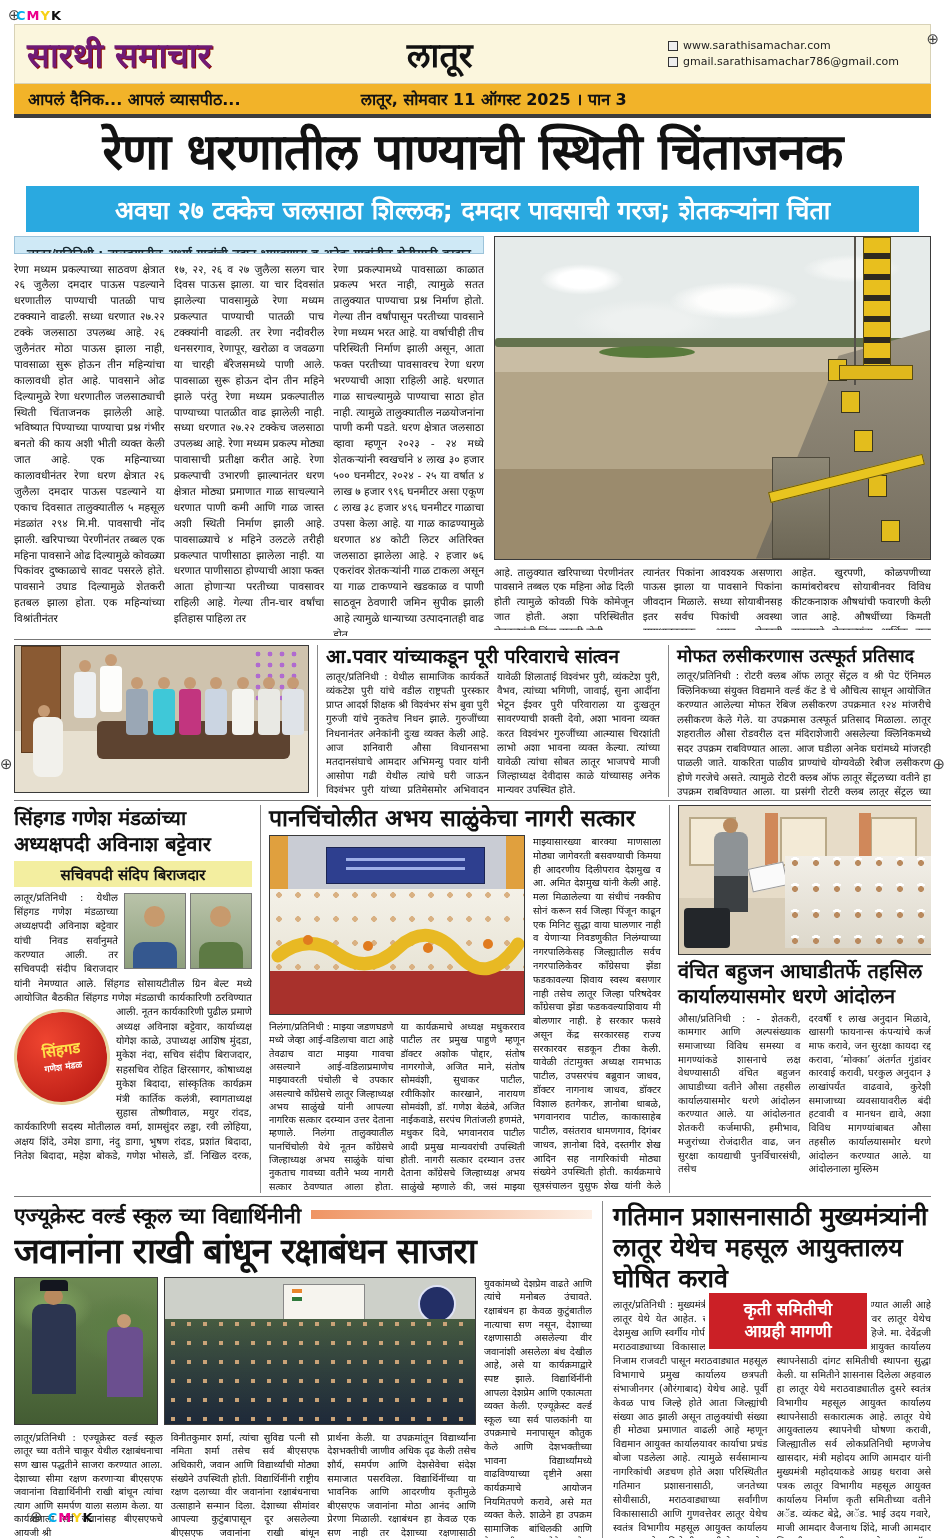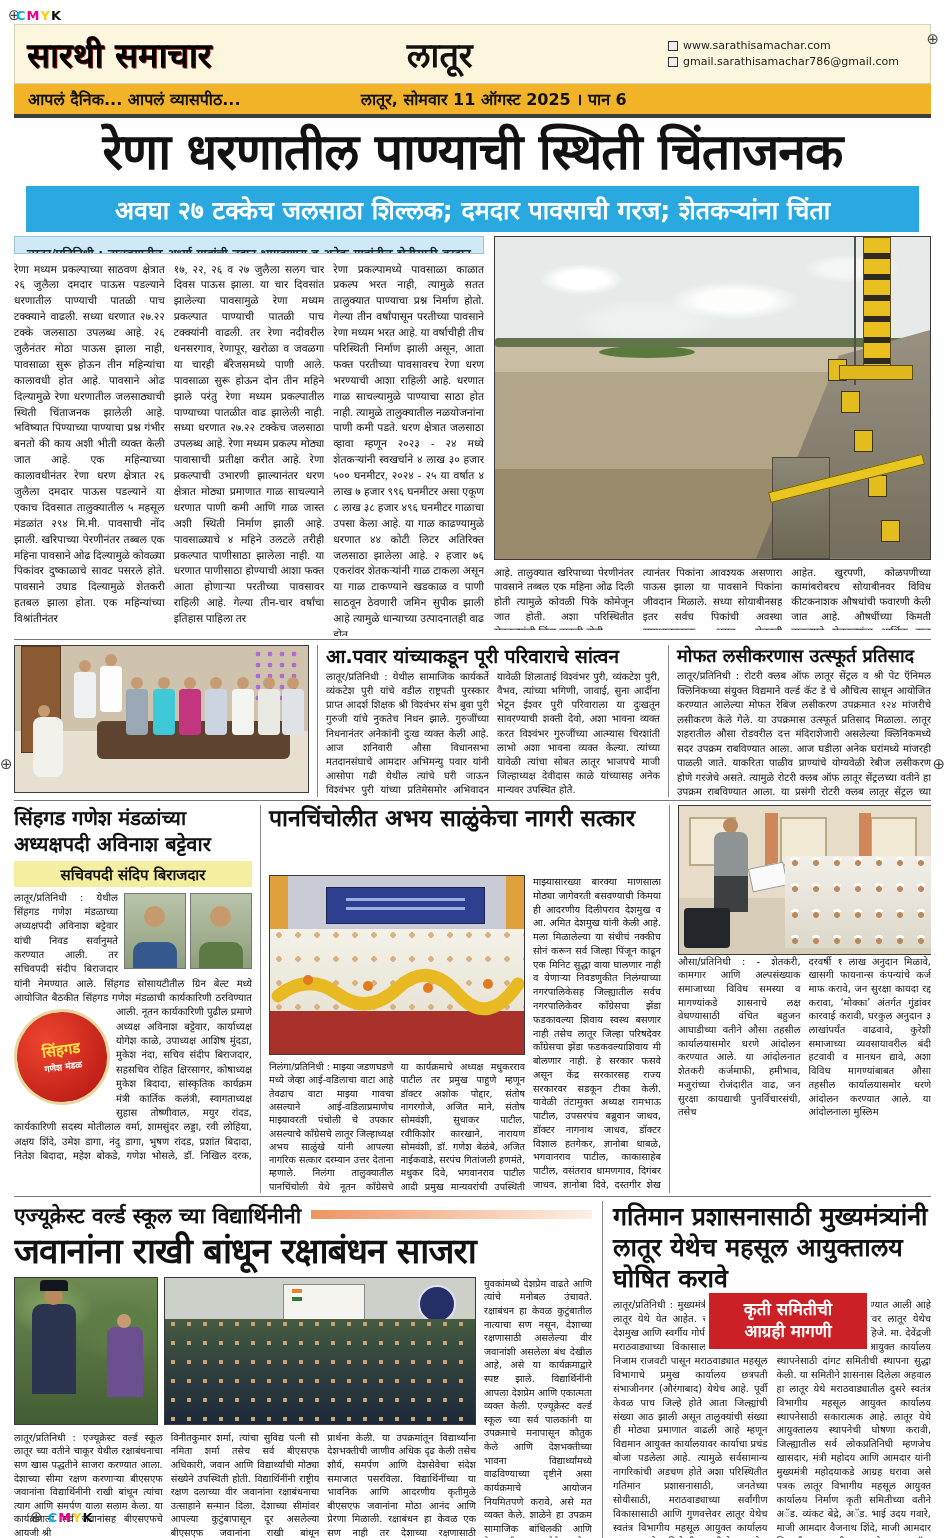--- a/index.html
+++ b/index.html
@@ -4,21 +4,21 @@
 <style>
   html,body{margin:0;padding:0;background:#e8e8e8;}
   .sheet{position:relative;width:945px;height:1538px;margin:0 auto;background:#fff;
          font-family:"DejaVu Sans","Liberation Sans",sans-serif;color:#121212;overflow:hidden;}
   .reg{position:absolute;font-size:15px;color:#444;}
   .cmyk{font-size:13px;font-weight:bold;letter-spacing:1px;}
   .cmyk .c{color:#00aeef}.cmyk .m{color:#ec008c}.cmyk .y{color:#f7d117}.cmyk .k{color:#111}
 
   
   .mast{margin:24px 14px 0 14px;background:#fbf6dd;border:1px solid #d8d2b6;display:flex;align-items:center;padding:4px 12px;height:50px;}
-  .mast-title{color:#000000;font-size:34px;font-weight:900;text-shadow:1px 1px 0 #8c0f08;white-space:nowrap;}
+  .mast-title{color:#701a75;font-size:34px;font-weight:900;text-shadow:1px 1px 0 #8c0f08;white-space:nowrap;}
   .mast-center{flex:1;text-align:center;font-size:34px;font-weight:900;color:#111;}
   .mast-right{width:250px;font-size:11px;line-height:1.5;color:#222;}
   .mast-right .row{display:flex;align-items:center;gap:5px;white-space:nowrap;}
   .sq-ico{display:inline-block;width:8px;height:8px;border:1px solid #333;background:#eee;}
   .ybar{margin:0 14px;background:#f2b329;border-bottom:4px solid #3d3d3d;display:flex;align-items:center;height:30px;padding:0 14px;font-weight:800;}
   .ybar .tag{font-size:16px;}
   .ybar .date{flex:1;text-align:center;font-size:16px;}
   .ybar .sp{width:170px;}
 
   
@@ -84,21 +84,21 @@
   .portraits{float:right;width:128px;margin:2px 0 4px 6px;display:flex;gap:4px;}
   .portrait{width:60px;height:74px;border:1px solid #777;position:relative;background:linear-gradient(#b9c3a9,#8e9f7d);}
   .portrait::before{content:"";position:absolute;top:12px;left:19px;width:21px;height:21px;border-radius:50%;background:#c79a6d;}
   .portrait::after{content:"";position:absolute;bottom:0;left:8px;width:44px;height:26px;border-radius:10px 10px 0 0;background:#35588f;}
   .portrait.green::after{background:#5d7a44;}
   .badge{float:left;width:90px;height:90px;border-radius:50%;margin:4px 6px 2px 0;
      background:radial-gradient(circle at 35% 30%,#ef4530,#b01410);border:3px solid #e8d7a0;
      display:flex;flex-direction:column;align-items:center;justify-content:center;transform:rotate(-8deg);}
   .badge .l1{color:#ffe24a;font-size:15px;font-weight:900;}
   .badge .l2{color:#fff;font-size:9px;font-weight:700;}
-  .b3-mid{width:392px;flex:none;display:flex;flex-direction:column;gap:40px;}
+  .b3-mid{width:392px;flex:none;display:flex;flex-direction:column;}
   .pan-head{font-size:23px;font-weight:900;line-height:1.2;margin-bottom:3px;}
   .pan-body{display:flex;gap:8px;flex:1;}
   .pan-left{width:256px;flex:none;display:flex;flex-direction:column;}
   .photo-pan{width:254px;height:178px;background:linear-gradient(#c9ccd4 0 38%,#efece1 38% 72%,#a8312c 72% 100%);}
   .photo-pan .banner{position:absolute;left:22%;top:6%;width:62%;height:20%;background:#2e3f8f;border:1px solid #1b2452;}
   .photo-pan .banner i{position:absolute;left:12%;top:30%;width:76%;height:3px;background:#9fb0e8;}
   .photo-pan .curL,.photo-pan .curR{position:absolute;top:0;width:7%;height:55%;background:#e0a03e;}
   .photo-pan .curL{left:0}.photo-pan .curR{right:0}
   .photo-pan .crowd{position:absolute;left:0;top:30%;width:100%;height:46%;
      background:radial-gradient(4.5px 4.5px at 9px 6px,#d9b183 60%,transparent 66%),
@@ -179,21 +179,21 @@
           <span>www.sarathisamachar.com</span>
         </div>
       <div class="row">
           <span class="sq-ico"></span>
           <span>gmail.sarathisamachar786@gmail.com</span>
         </div>
     </div>
   </div>
   <div class="ybar">
     <span class="tag">आपलं दैनिक... आपलं व्यासपीठ...</span>
-    <span class="date">लातूर, सोमवार 11 ऑगस्ट 2025 । पान 6</span>
+    <span class="date">लातूर, सोमवार 11 ऑगस्ट 2025 । पान 3</span>
     <span class="sp"></span>
   </div>
 
   <div class="main-head">रेणा धरणातील पाण्याची स्थिती चिंताजनक</div>
   <div class="bluebar">अवघा २७ टक्केच जलसाठा शिल्लक; दमदार पावसाची गरज; शेतकऱ्यांना चिंता</div>
 
   <div class="band band-main">
     <div class="bm-left">
       <div class="leadbox jtxt">लातूर/प्रतिनिधी : तालुक्यातील अर्ध्या गावांची तहान भागवणारा व अनेक गावांतील शेतीसाठी वरदान ठरलेला भंडारवाडी येथील रेणा मध्यम प्रकल्पाच्या पाणीसाठ्यात यंदाच्या पावसाळ्यात भर पडलेली नाही. सध्या केवळ २७ टक्के पाणीसाठा उपलब्ध असून, आगामी काळात पाणीटंचाईचे संकट गडद होण्याची शक्यता आहे. दरम्यान, परतीच्या पावसात धरणात मुबलक प्रमाणात पाणीसाठा होईल, अशी अपेक्षा आहे. रेणापूर तालुक्यात व्हटी व रेणा मध्यम हे दोन प्रकल्प मोठे आहेत. रेणा मध्यम प्रकल्पावर रेणापूर शहरासह दहा खेडी, पानगाव बारा खेडी, कामखेडा पाच खेडी, पट्टीवडगाव, खरोळा या गावांच्या नळयोजना अवलंबून आहेत. मागील वर्षीच्या सप्टेंबर महिन्यात हा प्रकल्प पूर्ण क्षमतेने भरला होता; मात्र यंदाच्या पावसाळ्यात अपेक्षित पाणी प्रकल्पात आलेले नाही. तालुक्यासाठी सिंचन व नळपाणीपुरवठ्यासाठी वरदान ठरलेल्या रेणा मध्यम प्रकल्पात पाणीसाठा होण्यासाठी दमदार पावसाची गरज आहे.</div>
       <div class="bm-cols">
@@ -317,20 +317,21 @@
         <div class="win" style="left:4%;"></div>
           <div class="win" style="left:40%;"></div>
           <div class="win" style="right:6%;"></div>
         <div class="cur" style="left:34%;"></div>
           <div class="cur" style="right:24%;"></div>
         <div class="man"></div>
           <div class="paper"></div>
           <div class="chair"></div>
         <div class="crowd"></div>
       </div>
+      <div class="van-head">वंचित बहुजन आघाडीतर्फे तहसिल कार्यालयासमोर धरणे आंदोलन</div>
       <div class="van-cols">
         <div class="col jtxt">औसा/प्रतिनिधी : - शेतकरी, कामगार आणि अल्पसंख्याक समाजाच्या विविध समस्या व मागण्यांकडे शासनाचे लक्ष वेधण्यासाठी वंचित बहुजन आघाडीच्या वतीने औसा तहसील कार्यालयासमोर धरणे आंदोलन करण्यात आले. या आंदोलनात शेतकरी कर्जमाफी, हमीभाव, मजुरांच्या रोजंदारीत वाढ, जन सुरक्षा कायद्याची पुनर्विचारसंधी, तसेच</div>
         <div class="col jtxt">दरवर्षी १ लाख अनुदान मिळावे, खासगी फायनान्स कंपन्यांचे कर्ज माफ करावे, जन सुरक्षा कायदा रद्द करावा, ‘मोक्का’ अंतर्गत गुंडांवर कारवाई करावी, घरकुल अनुदान ३ लाखांपर्यंत वाढवावे, कुरेशी समाजाच्या व्यवसायावरील बंदी हटवावी व मानधन द्यावे, अशा विविध मागण्यांबाबत औसा तहसील कार्यालयासमोर धरणे आंदोलन करण्यात आले. या आंदोलनाला मुस्लिम</div>
       </div>
     </div>
   </div>
 
   <hr class="hrule">
 
   <div class="band band4">

